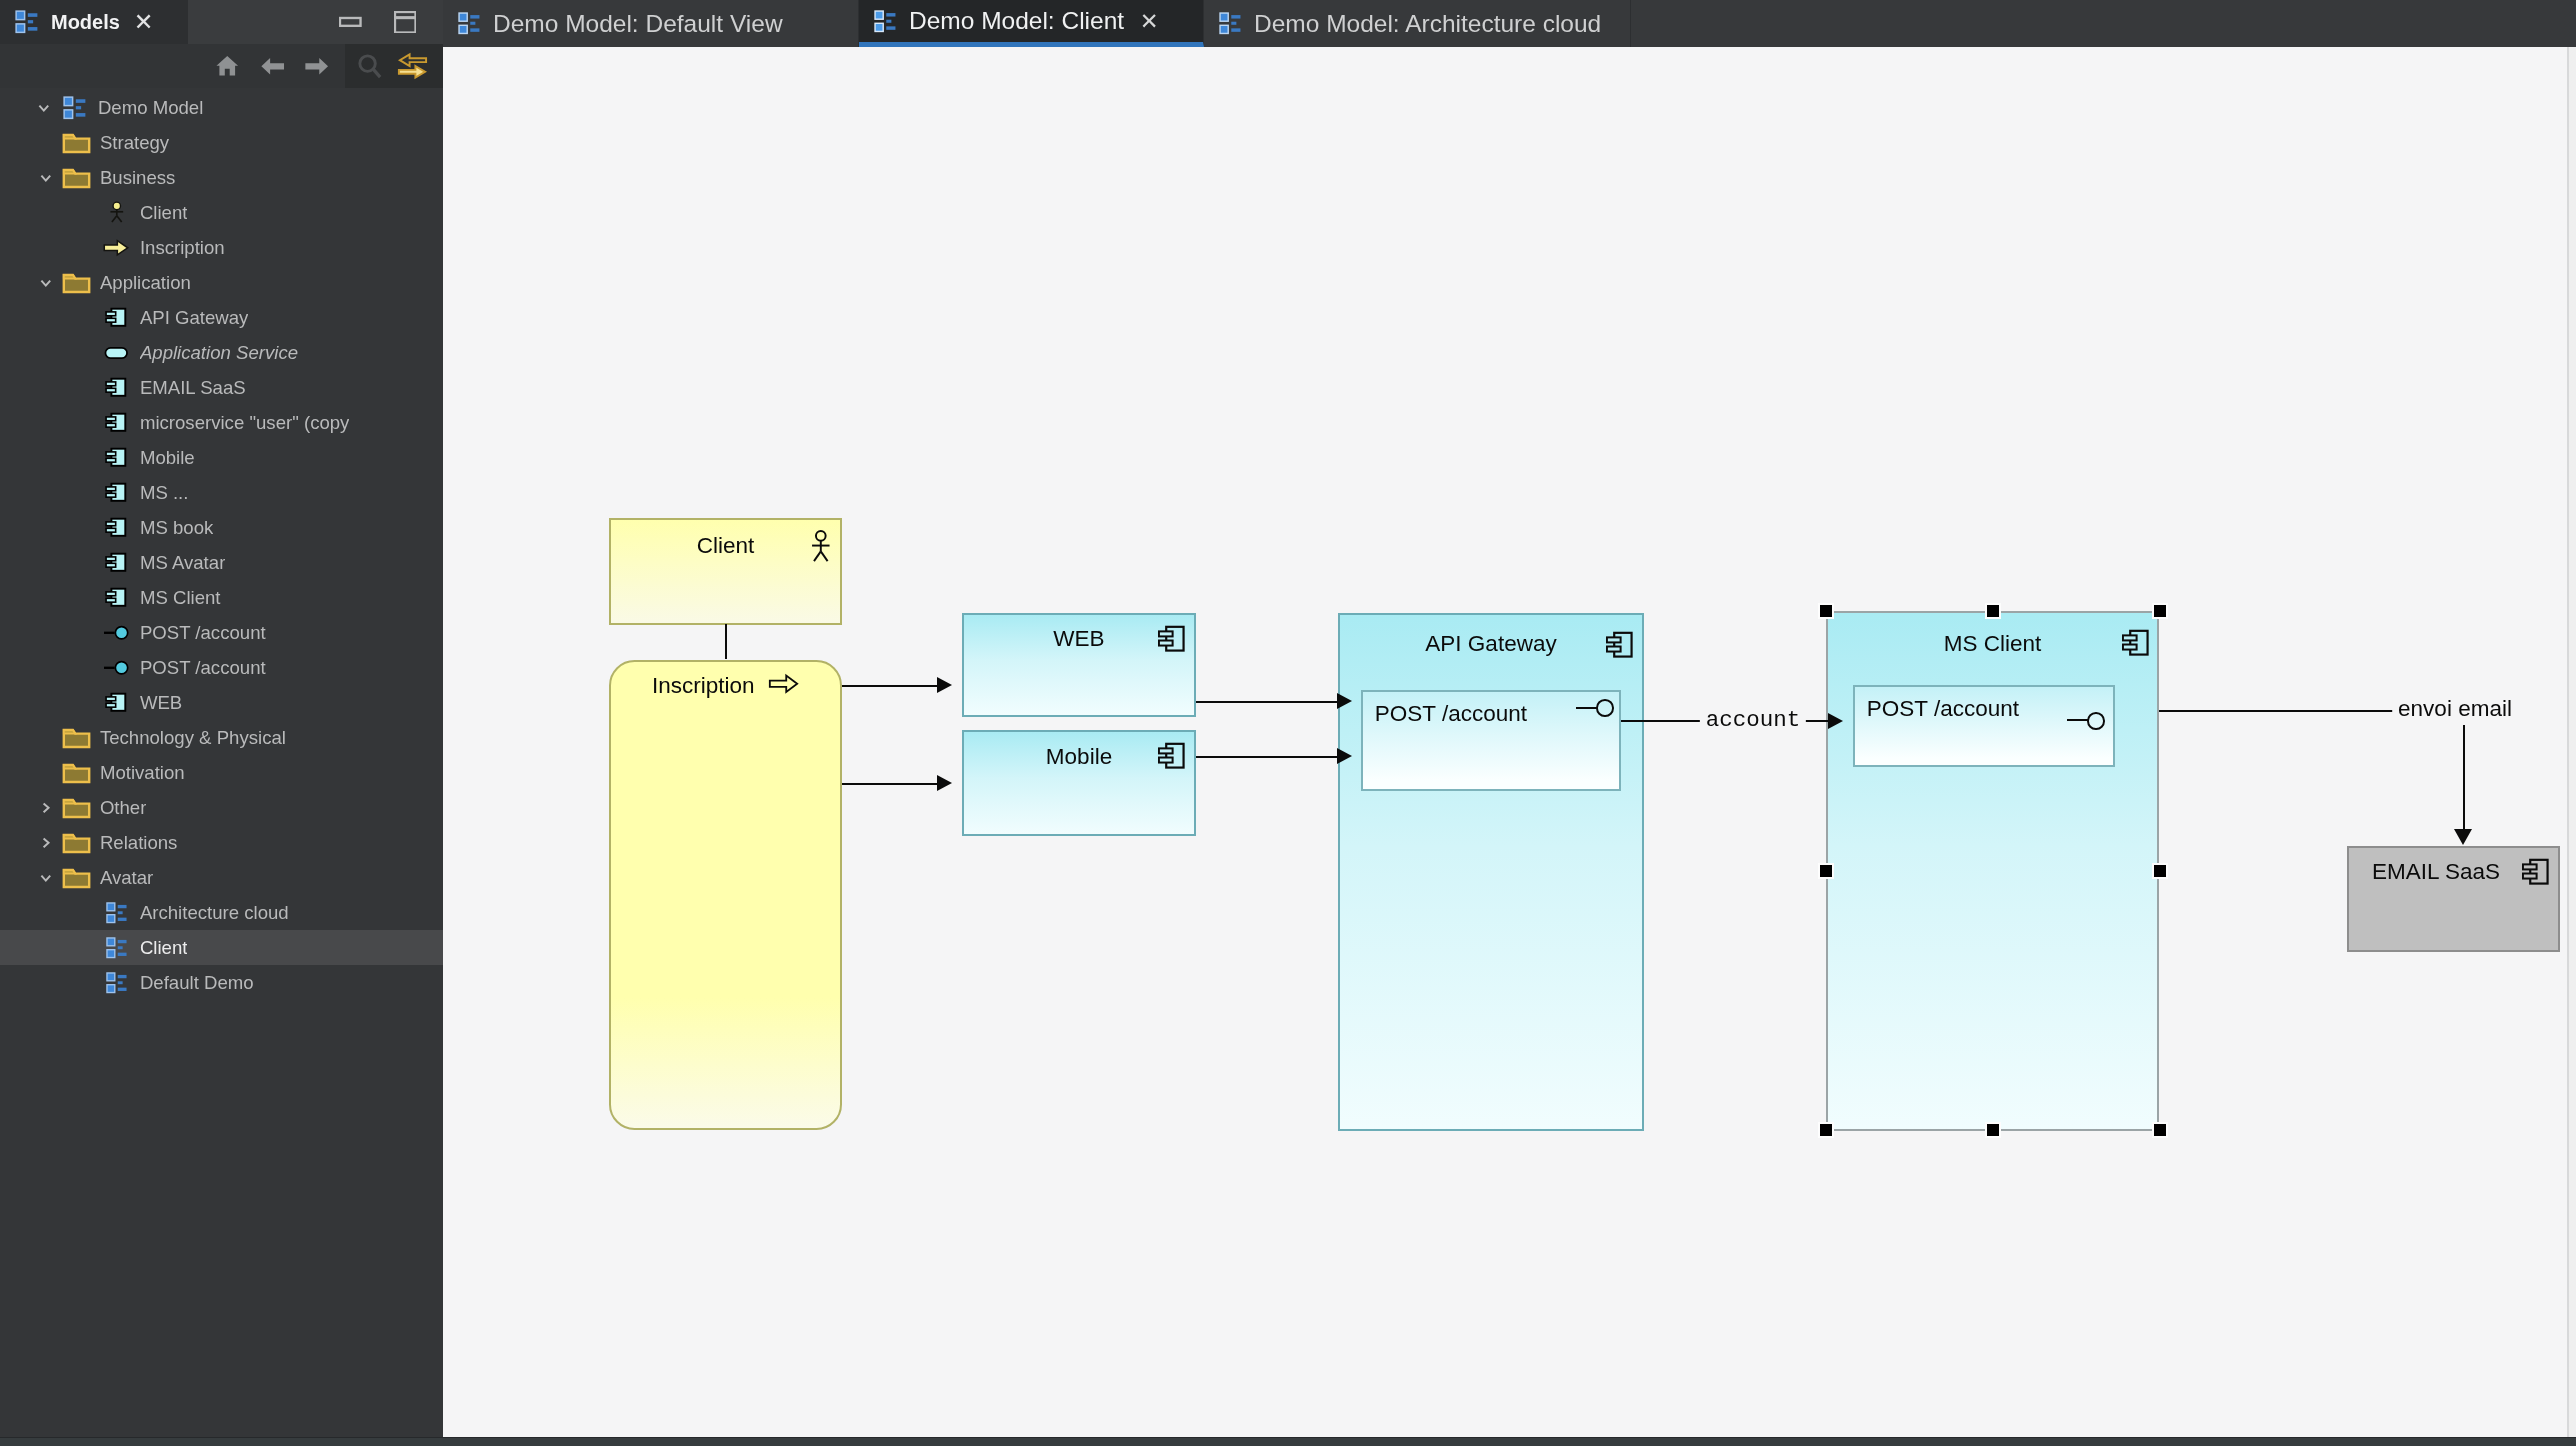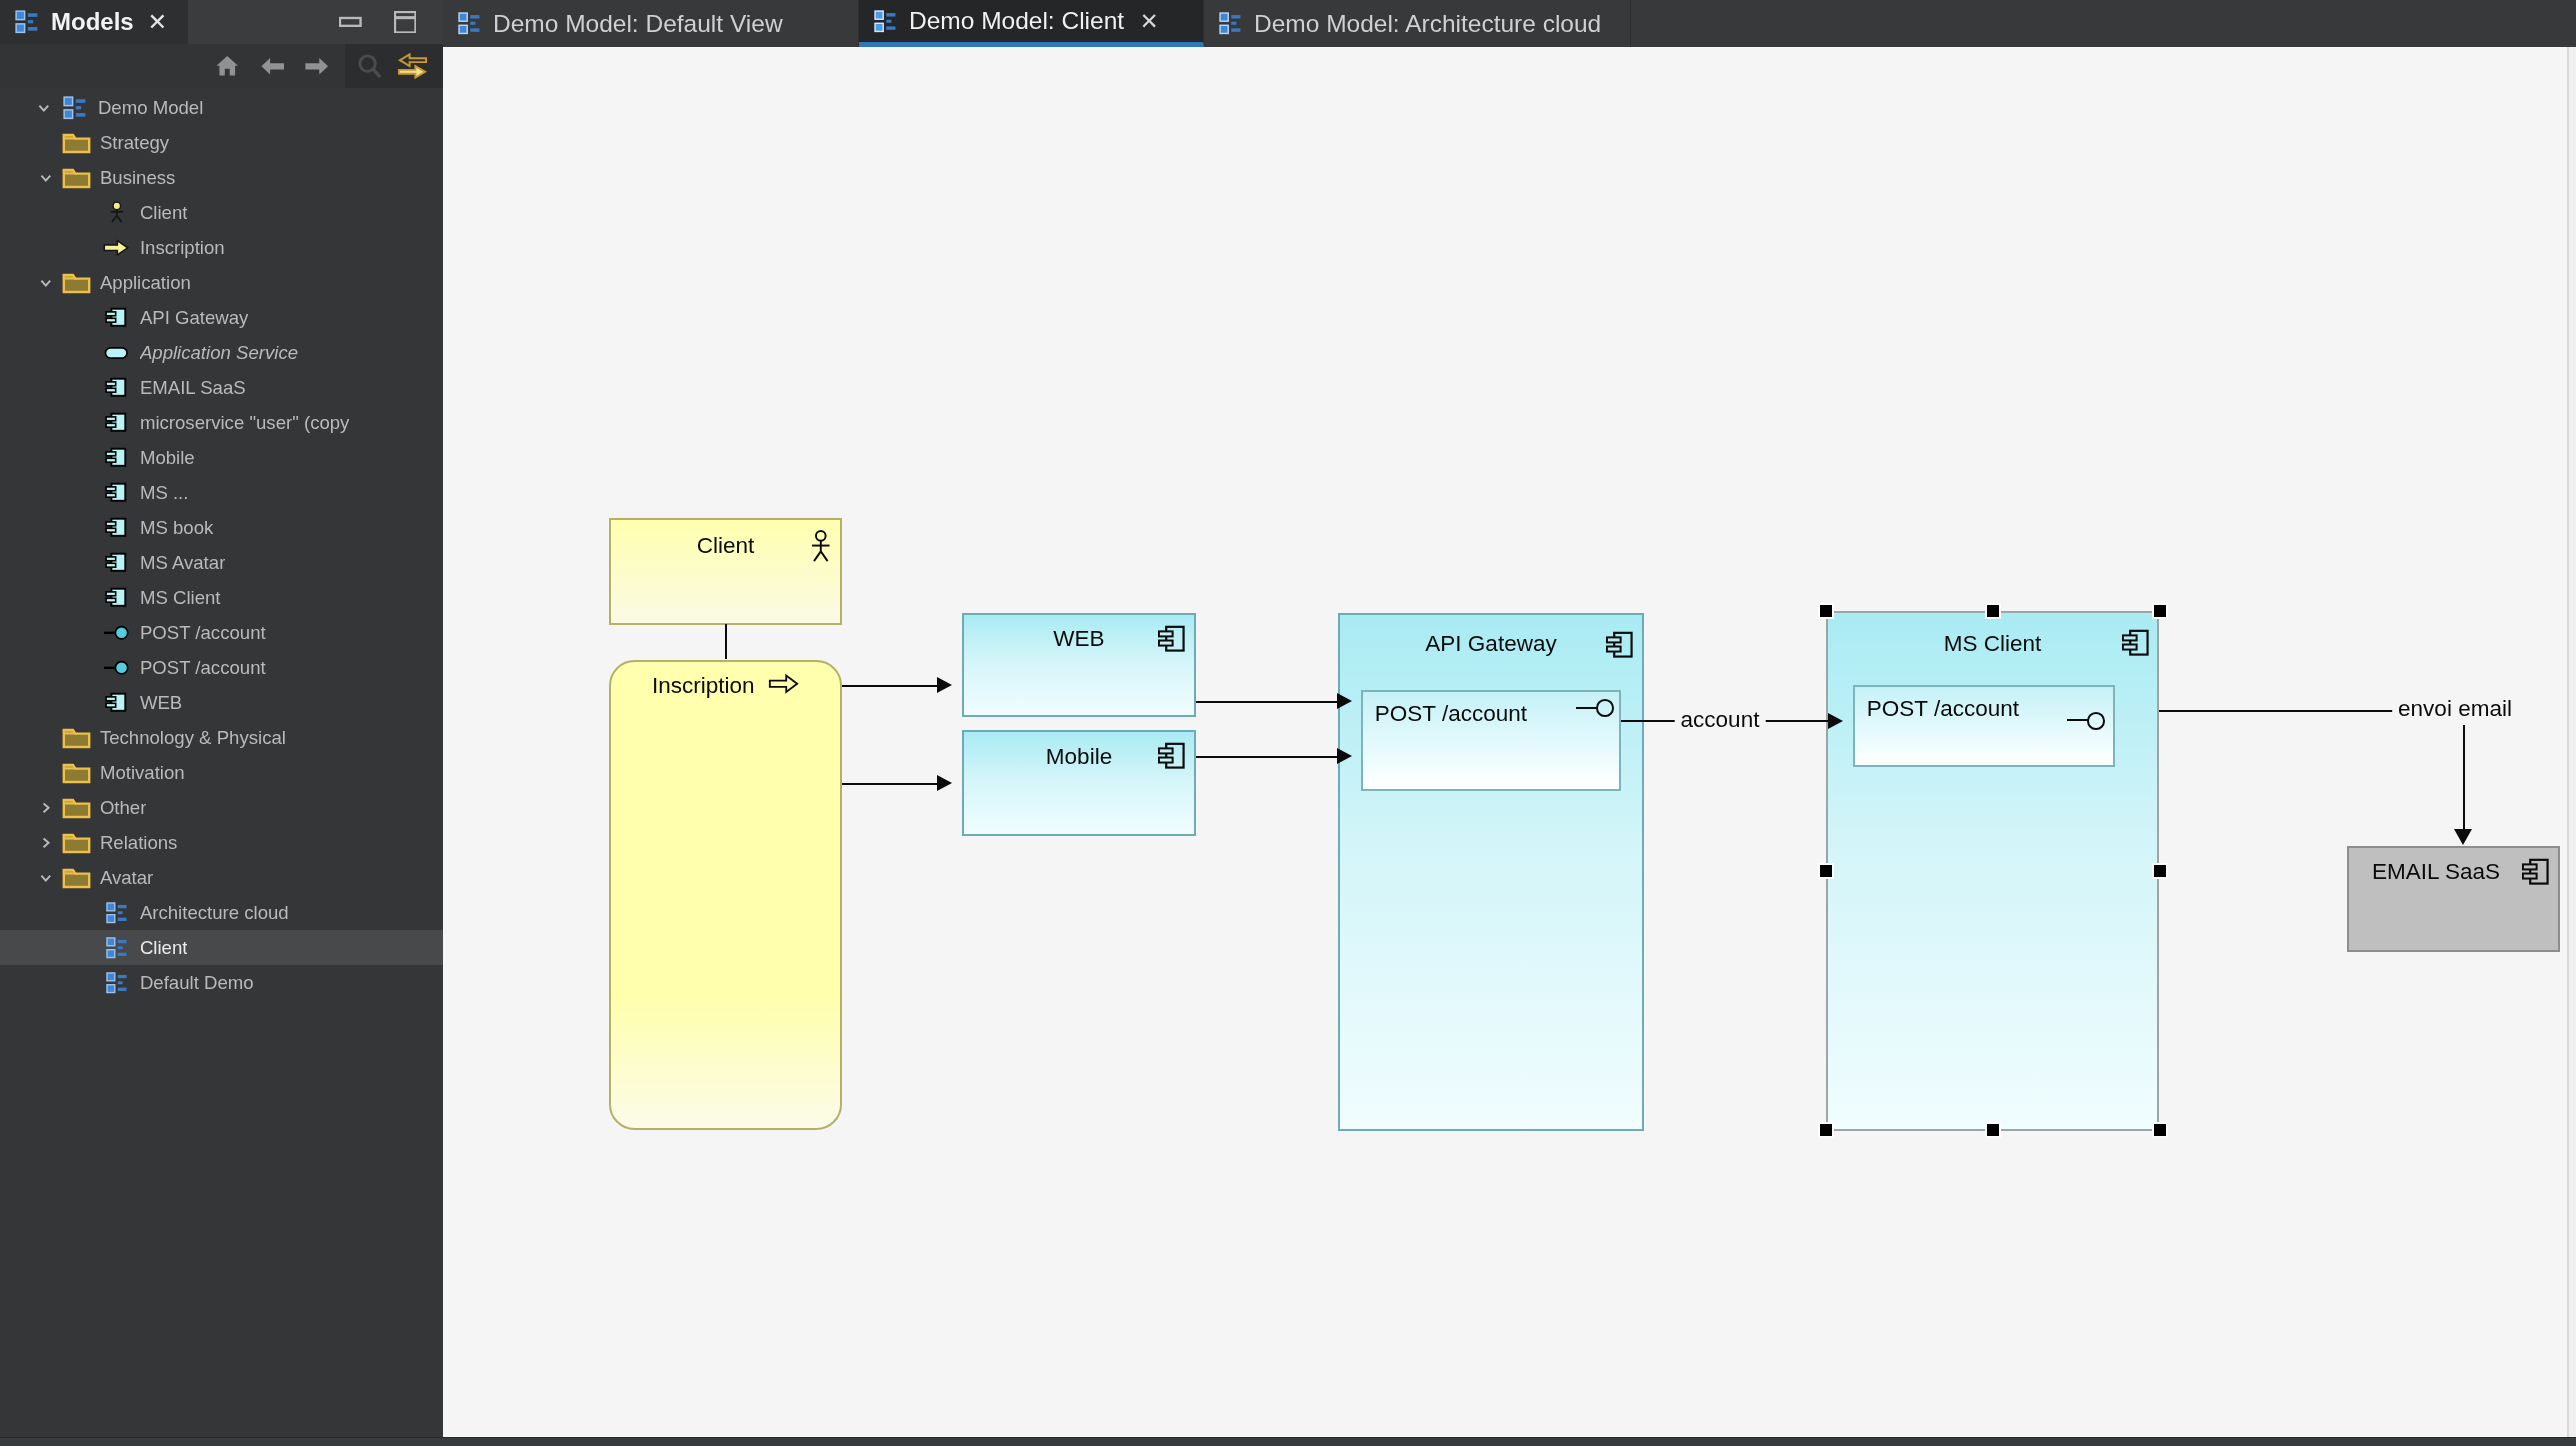--- a/index.html
+++ b/index.html
@@ -3,21 +3,21 @@
 <meta charset="utf-8">
 <style>
   html,body{margin:0;padding:0;background:#232527;}
   #app{position:relative;width:2576px;height:1447px;overflow:hidden;
        font-family:"Liberation Sans",sans-serif;-webkit-font-smoothing:antialiased;}
 
   
   #panel-header{position:absolute;left:0;top:0;width:443px;height:44px;background:#3a3c3e;}
   #models-tab{position:absolute;left:0;top:0;width:188px;height:44px;background:#2d2f31;
               display:flex;align-items:center;gap:11.8px;padding-left:13.7px;box-sizing:border-box;}
-  #models-tab .title{color:#f2f3f4;font-size:24px;font-weight:600;}
+  #models-tab .title{color:#f2f3f4;font-size:20px;font-weight:600;}
   #models-tab .close{color:#e3e4e5;font-size:23.5px;margin-left:2px;}
   .winbtns{position:absolute;right:21.6px;top:0;height:44px;display:flex;align-items:center;gap:21.6px;}
 
   
   #side-toolbar{position:absolute;left:0;top:44px;width:443px;height:44px;background:#323436;}
   #side-toolbar .grp-left{position:absolute;left:211px;top:0;height:44px;display:flex;align-items:center;gap:11.8px;}
   #side-toolbar .grp-right{position:absolute;left:345px;top:0;width:98px;height:44px;background:#2b2d2e;
               display:flex;align-items:center;gap:9.8px;padding-left:7.8px;box-sizing:border-box;}
   .tbicon{display:flex;align-items:center;justify-content:center;width:33px;height:33px;}
 
@@ -607,21 +607,21 @@
     <div class="ah-r" style="left:494px;top:728px;"></div>
 
     <div class="hline" style="left:753px;top:654px;width:145px;"></div>
     <div class="ah-r" style="left:894px;top:646px;"></div>
 
     <div class="hline" style="left:753px;top:709px;width:145px;"></div>
     <div class="ah-r" style="left:894px;top:701px;"></div>
 
     <div class="hline" style="left:1178px;top:673px;width:214px;"></div>
     <div class="ah-r" style="left:1385px;top:666px;"></div>
-    <span class="clabel" style="left:1277px;top:660px;">account</span>
+    <span class="clabel" style="left:1310px;top:660px;font-family:Liberation Mono, monospace;">account</span>
 
     <div class="hline" style="left:1716px;top:663px;width:235px;"></div>
     <span class="clabel" style="left:2012px;top:649px;">envoi email</span>
     <div class="vline" style="left:2020px;top:678px;height:106px;"></div>
     <div class="ah-d" style="left:2011px;top:782px;"></div>
 
     <div class="handle" style="left:1375px;top:556px;"></div>
     <div class="handle" style="left:1542px;top:556px;"></div>
     <div class="handle" style="left:1709px;top:556px;"></div>
     <div class="handle" style="left:1375px;top:816px;"></div>

